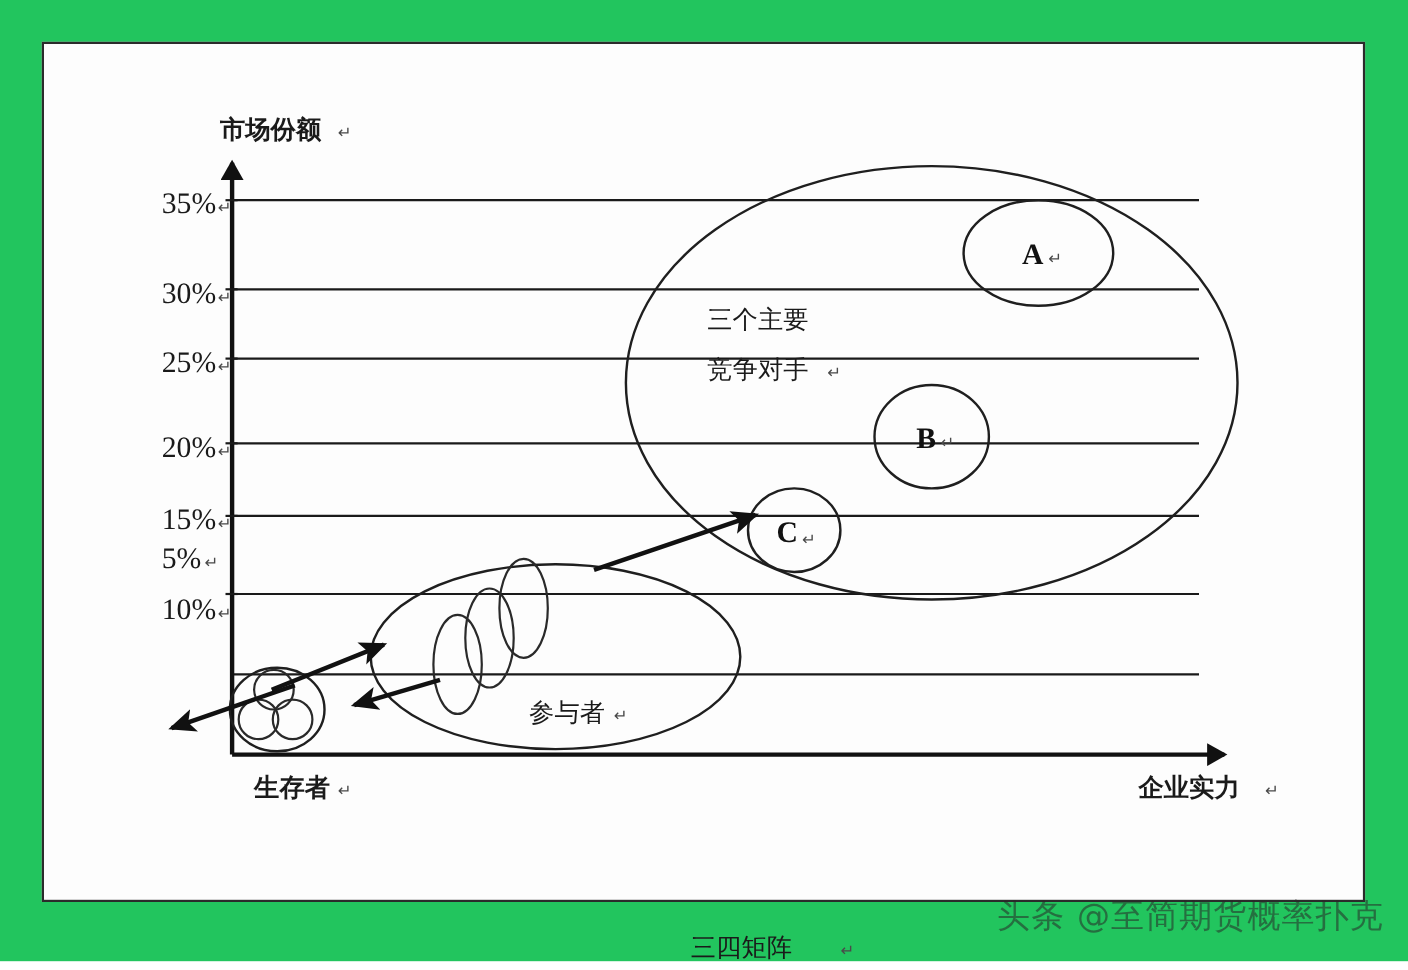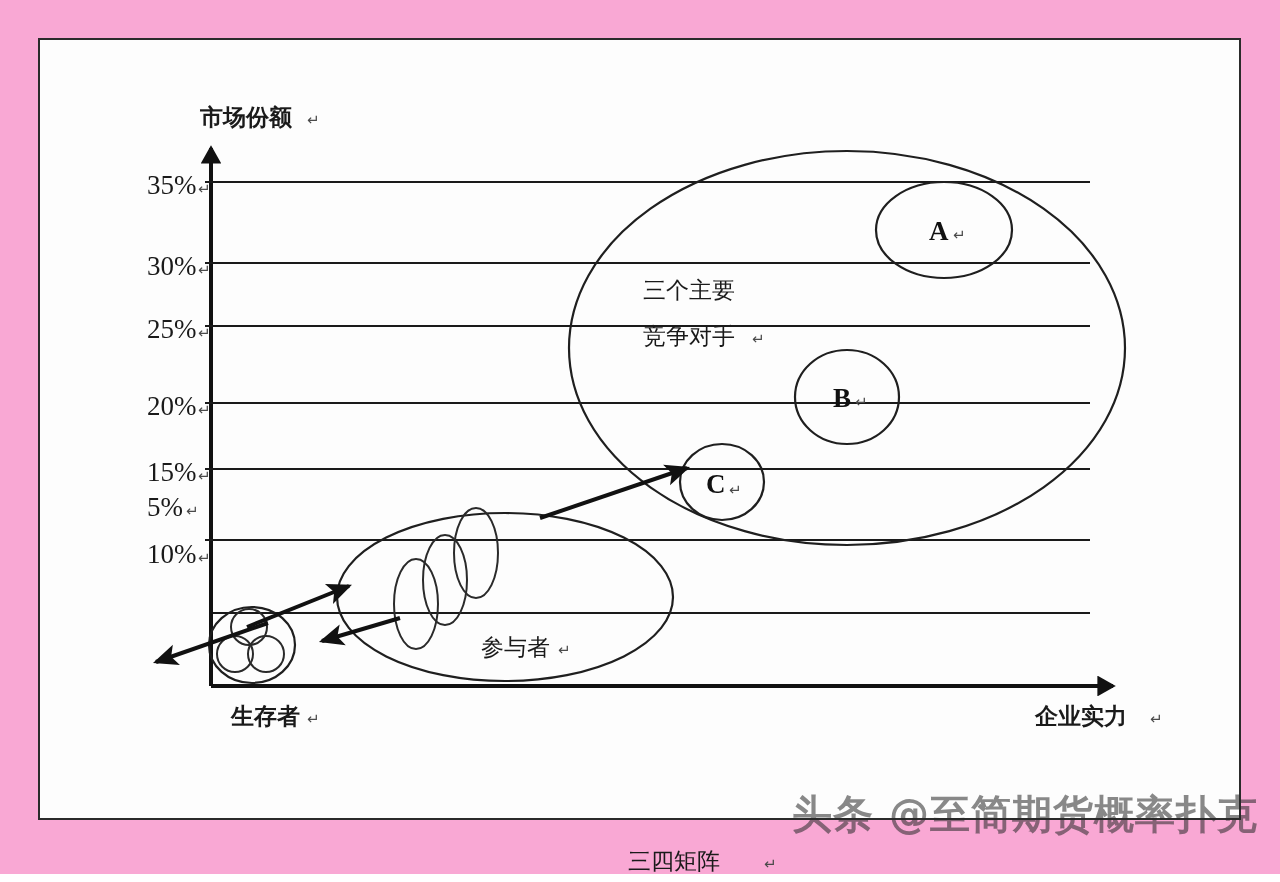--- a/index.html
+++ b/index.html
@@ -7,21 +7,21 @@
     padding: 0;
     background: #ffffff;
   }
   body {
     font-family: "Liberation Sans", sans-serif;
   }
   #page {
     position: relative;
     width: 1280px;
     height: 874px;
-    background: #f9a8d4;
+    background: #22c55e;
     overflow: hidden;
   }
   #frame {
     position: absolute;
     left: 38px;
     top: 38px;
     width: 1203px;
     height: 782px;
     border: 2px solid #2b2b2b;
     box-sizing: border-box;
@@ -87,24 +87,24 @@
     fill: none;
   }
   .flow-arrow {
     stroke: #111111;
     stroke-width: 4;
     fill: none;
   }
   #watermark {
     position: absolute;
     right: 22px;
-    bottom: 32px;
-    font-family: "DejaVu Sans", sans-serif;
-    font-size: 40px;
-    font-weight: 700;
+    bottom: 20px;
+    font-family: "DejaVu Sans", sans-serif;
+    font-size: 30px;
+    font-weight: 400;
     color: rgba(40,40,40,0.55);
     letter-spacing: 1px;
     white-space: nowrap;
     pointer-events: none;
   }
 </style>
 </head>
 <body>
 
 <div id="page">

